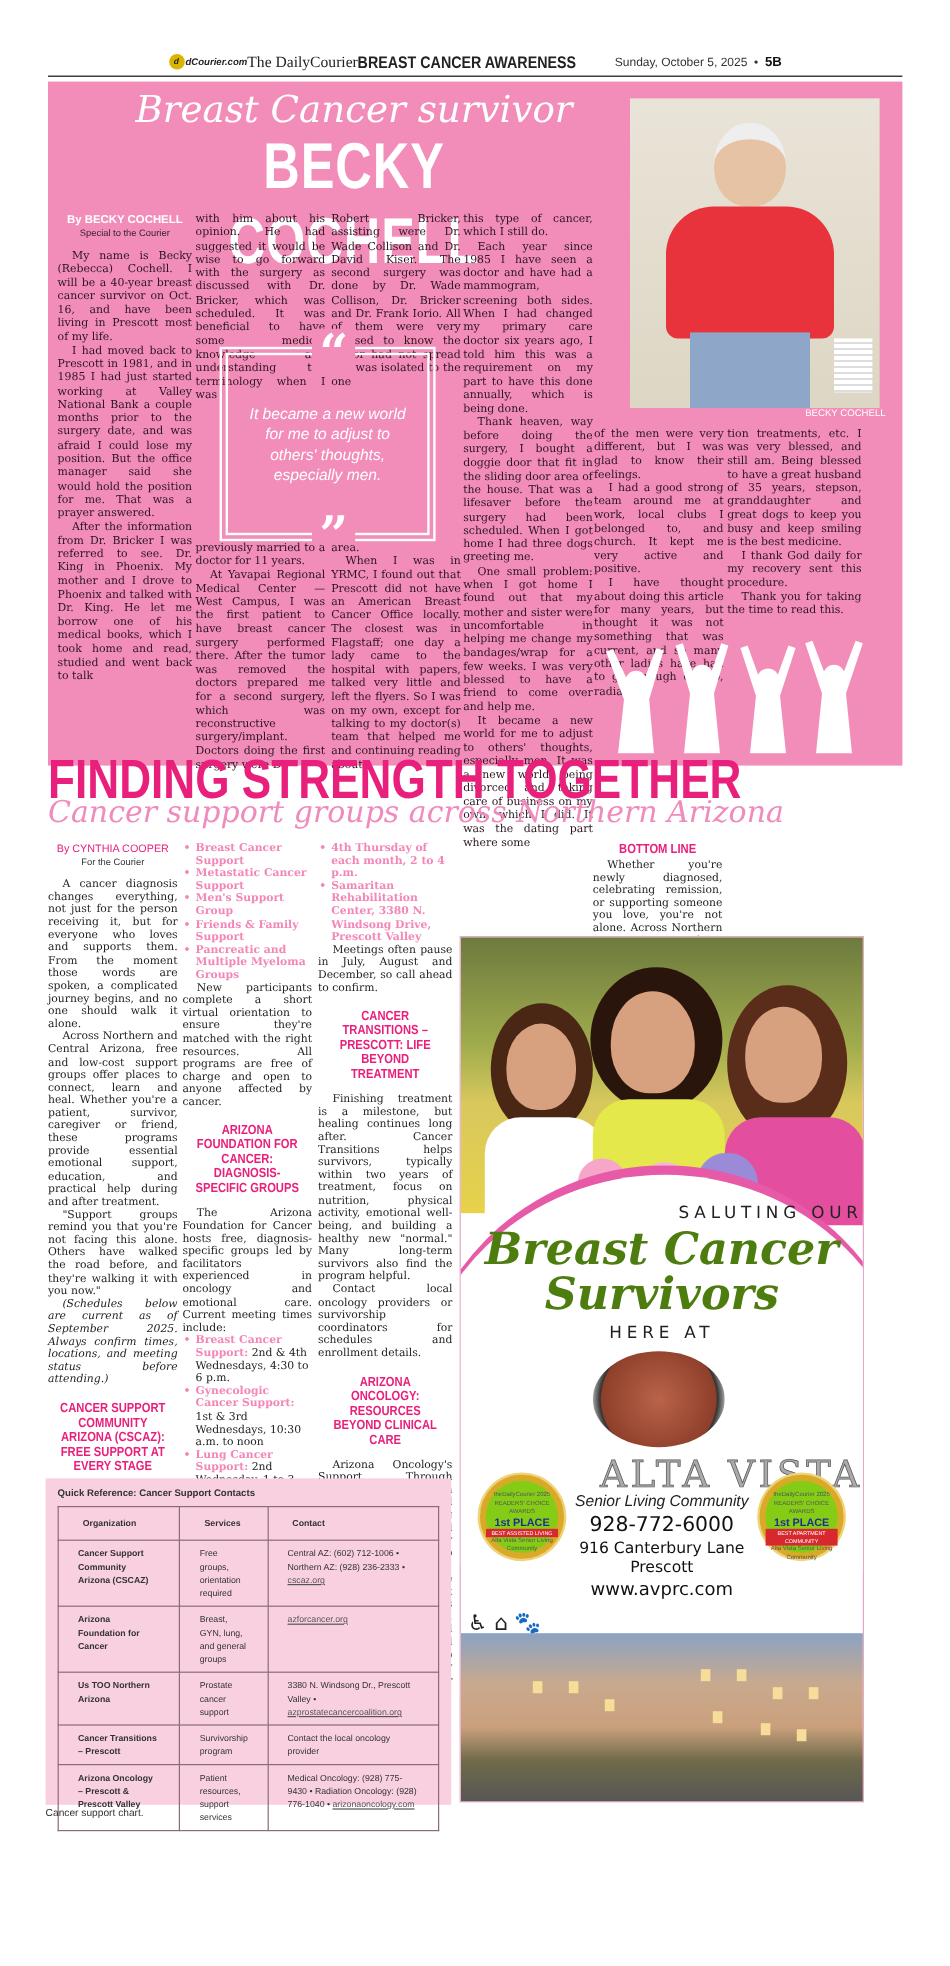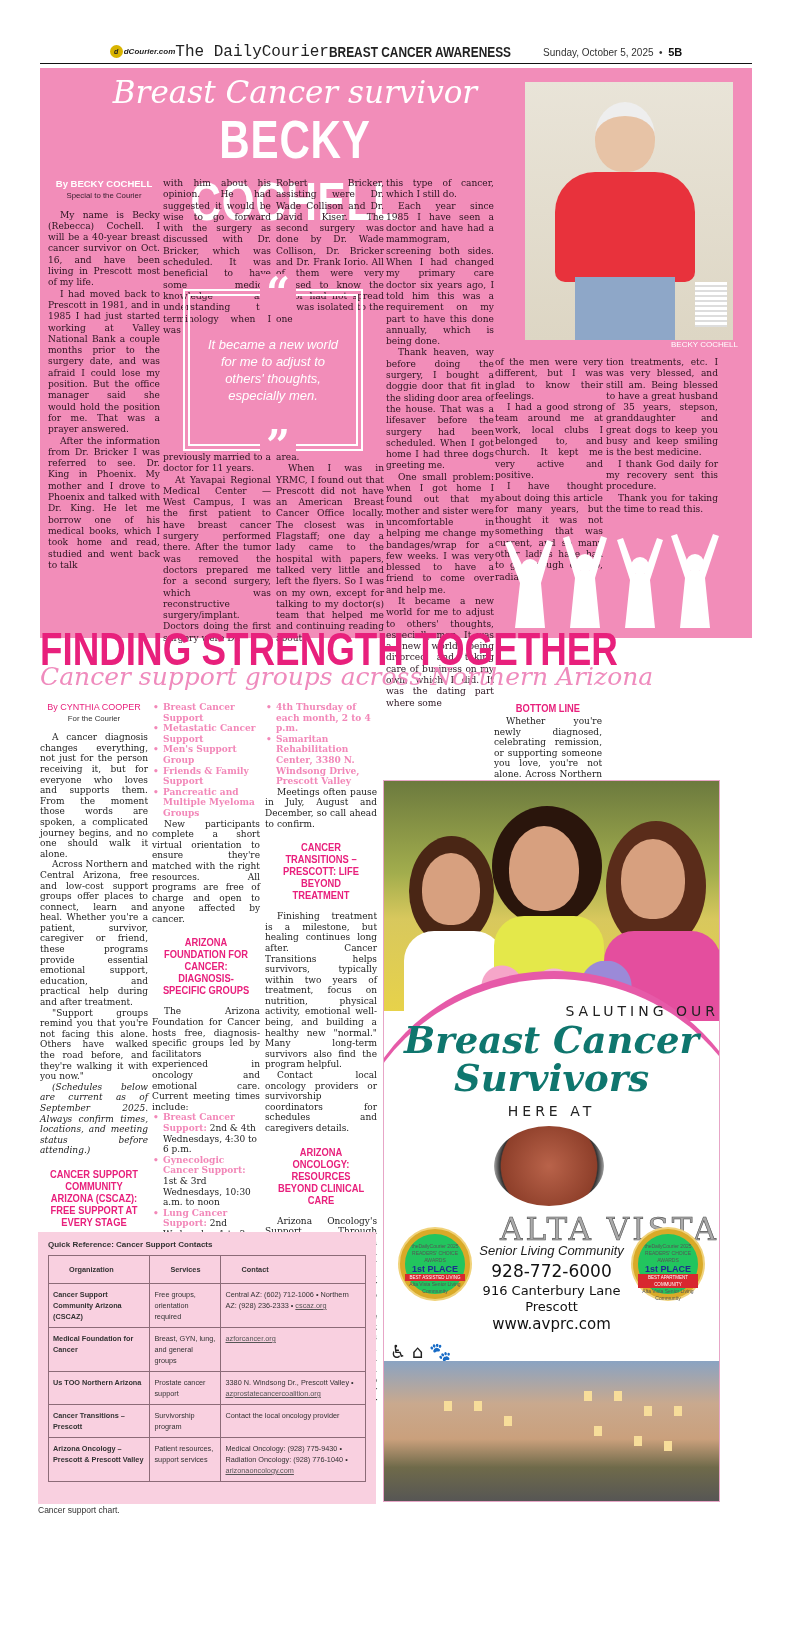--- a/index.html
+++ b/index.html
@@ -1,20 +1,20 @@
 <!DOCTYPE html>
 <html><head>
 <meta charset="utf-8">
 <style>
 *{box-sizing:border-box;margin:0;padding:0}
 body{width:792px;height:1638px;background:#fff;font-family:"DejaVu Serif",serif;color:#222;position:relative;overflow:hidden}
 .hdr{position:absolute;left:40px;top:40px;width:712px;height:24px;border-bottom:1.5px solid #111;display:flex;align-items:center;justify-content:center;font-family:"Liberation Sans",sans-serif}
 .hdr .logo{display:flex;align-items:center;font-size:8px;font-style:italic;font-weight:bold;color:#222}
 .hdr .logo .dot{width:13px;height:13px;border-radius:50%;background:#d9b400;margin-right:1px;font-size:7px;display:flex;align-items:center;justify-content:center;color:#222}
-.hdr .paper{font-family:Liberation Mono, monospace;font-size:16px}
+.hdr .paper{font-family:Liberation Serif, serif;font-size:13px}
 .hdr .sec{font-family:"Liberation Sans",sans-serif;font-weight:bold;font-size:14px;letter-spacing:0;transform:scaleX(.85);transform-origin:left}
 .hdr .date{font-size:10px;color:#333}
 .hdr .date b{font-size:11px;color:#111}
 .panel{position:absolute;left:40px;top:68px;width:712px;height:570px;background:#f28db9}
 .kicker{position:absolute;left:50px;top:6px;width:410px;text-align:center;color:#fff;font-family:"DejaVu Serif",serif;font-style:italic;font-size:31px}
 .bigname{position:absolute;left:60px;top:40px;width:390px;text-align:center;color:#fff;font-family:"Liberation Sans",sans-serif;font-weight:bold;font-size:54px;transform:scaleX(.78);transform-origin:center;letter-spacing:1px}
 .photo{position:absolute;left:485px;top:14px;width:208px;height:258px;background:linear-gradient(180deg,#e9e4d8 0%,#ddd6c4 100%);overflow:hidden}
 .photo .head{position:absolute;left:70px;top:20px;width:60px;height:70px;border-radius:50% 50% 45% 45%;background:#e7c3a6;border-top:14px solid #eee}
 .photo .shirt{position:absolute;left:30px;top:90px;width:140px;height:110px;background:#e8323c;border-radius:40px 40px 10px 10px}
 .photo .pants{position:absolute;left:50px;top:195px;width:100px;height:70px;background:#8ea7c8}
@@ -38,38 +38,38 @@
 ul.pk{list-style:none;margin:0}
 ul.pk li{position:relative;padding-left:11px;color:#f287b8;font-weight:bold;text-align:left}
 ul.pk li:before{content:"•";position:absolute;left:1px;color:#f287b8}
 ul.pk li span{color:#222;font-weight:normal}
 .ad{position:absolute;left:383px;top:780px;width:337px;height:722px;border:1px solid #e7a6c7;overflow:hidden;background:#fff}
 .ad .phot{position:absolute;left:0;top:0;width:337px;height:230px;background:linear-gradient(180deg,#6c7a3e 0%,#a2ad4d 40%,#d8c85d 60%,#e7d24a 100%)}
 .face{position:absolute;border-radius:50% 50% 45% 45%;background:#d7a07f}
 .hair{position:absolute;border-radius:50%;background:#4a2615}
 .ad .swoosh{position:absolute;left:-40px;top:190px;width:420px;height:420px;border-radius:50%;background:#fff;border-top:8px solid #e65aa8}
 .ad .t1{position:absolute;top:222px;width:100%;text-align:right;font-family:"DejaVu Sans",sans-serif;font-size:14px;letter-spacing:4px;color:#222}
-.ad .t2{position:absolute;top:240px;width:100%;text-align:center;font-family:"DejaVu Serif",serif;font-style:italic;font-weight:bold;font-size:37px;line-height:38px;color:#0f766e}
+.ad .t2{position:absolute;top:240px;width:100%;text-align:center;font-family:"DejaVu Serif",serif;font-style:italic;font-weight:bold;font-size:37px;line-height:38px;color:#4d7c0f}
 .ad .t3{position:absolute;top:322px;width:100%;text-align:center;font-family:"DejaVu Sans",sans-serif;font-size:14px;letter-spacing:4px;color:#222}
 .ad .emb{position:absolute;left:110px;top:345px;width:110px;height:80px;border-radius:50%;background:radial-gradient(circle,#b9634a 0%,#8e3f2a 70%,#333 72%,#999 80%,#fff 82%)}
 .ad .alta{position:absolute;top:430px;width:100%;text-align:right;font-family:"DejaVu Serif",serif;font-size:31px;letter-spacing:3px;color:#aaa;-webkit-text-stroke:0.6px #555}
 .ad .sl{position:absolute;top:462px;width:100%;text-align:center;font-family:"Liberation Sans",sans-serif;font-style:italic;font-size:13px;color:#222}
 .ad .ph{position:absolute;top:480px;width:100%;text-align:center;font-family:"DejaVu Sans",sans-serif;font-size:17px;color:#111}
 .ad .addr{position:absolute;top:502px;width:100%;text-align:center;font-family:"DejaVu Sans",sans-serif;font-size:13px;line-height:16px;color:#111}
 .ad .web{position:absolute;top:534px;width:100%;text-align:center;font-family:"DejaVu Sans",sans-serif;font-size:15px;color:#111}
-.badge{position:absolute;top:448px;width:70px;height:70px;border-radius:50%;background:#22c55e;border:5px solid #d9aa28;box-shadow:0 0 0 2px #f0d27a;text-align:center;font-family:"Liberation Sans",sans-serif;font-size:5px;color:#555;padding-top:9px;line-height:7px}
+.badge{position:absolute;top:448px;width:70px;height:70px;border-radius:50%;background:#84cc16;border:5px solid #d9aa28;box-shadow:0 0 0 2px #f0d27a;text-align:center;font-family:"Liberation Sans",sans-serif;font-size:5px;color:#555;padding-top:9px;line-height:7px}
 .badge b{display:block;color:#1c2e8f;font-size:9px;line-height:10px}
 .badge i{display:block;background:#d8282f;color:#fff;font-style:normal;font-size:4.5px}
 .ad .acc{position:absolute;top:560px;left:6px;font-size:18px;color:#222;font-family:"DejaVu Sans",sans-serif}
 .ad .bld{position:absolute;left:0;top:580px;width:337px;height:142px;background:linear-gradient(180deg,#8aa3c2 0%,#c9a98e 30%,#caa07c 55%,#6f6a4a 75%,#555 100%)}
 .ad .bld .win{position:absolute;background:#f7dd9a;width:8px;height:10px}
 .tbl{position:absolute;left:38px;top:1232px;width:338px;height:272px;background:#f9d0e0;padding:8px 10px;font-family:"Liberation Sans",sans-serif;color:#333}
 .tbl .tt{font-size:8px;font-weight:bold;margin-bottom:6px}
 .tbl table{border-collapse:collapse;width:100%;font-size:7.3px;line-height:11px}
-.tbl td,.tbl th{border:1px solid #8c6b78;padding:5px 4px;vertical-align:top;text-align:left}
+.tbl td,.tbl th{border:1px solid #8c6b78;padding:5px 16px;vertical-align:top;text-align:left}
 .tbl th{font-weight:bold;padding:8px 20px}
 .tbl td:first-child{font-weight:bold}
 .tbl u{color:#555}
 .cap{position:absolute;left:38px;top:1505px;font-family:"Liberation Sans",sans-serif;font-size:8.5px;color:#333}
 </style>
 </head>
 <body>
 
 <div class="hdr">
   <div class="logo">
@@ -187,21 +187,21 @@
 </div>
 
 <div class="a2" style="left:265px;top:702px;width:112px">
   <ul class="pk">
     <li>4th Thursday of each month, 2 to 4 p.m.</li>
     <li>Samaritan Rehabilitation Center, 3380 N. Windsong Drive, Prescott Valley</li>
   </ul>
   <p>Meetings often pause in July, August and December, so call ahead to confirm.</p>
   <div class="sub">CANCER TRANSITIONS – PRESCOTT: LIFE BEYOND TREATMENT</div>
   <p>Finishing treatment is a milestone, but healing continues long after. Cancer Transitions helps survivors, typically within two years of treatment, focus on nutrition, physical activity, emotional well-being, and building a healthy new "normal." Many long-term survivors also find the program helpful.</p>
-  <p>Contact local oncology providers or survivorship coordinators for schedules and caregivers details.</p>
+  <p>Contact local oncology providers or survivorship coordinators for schedules and enrollment details.</p>
   <div class="sub">ARIZONA ONCOLOGY: RESOURCES BEYOND CLINICAL CARE</div>
   <p>Arizona Oncology's Support Through Cancer program extends care beyond the clinic, offering patients educational programs, community events, and referrals to support networks.</p>
   <p>The Cancer Resource Center in Prescott Valley also provides wigs, comfort items, fuel cards, and connections to local resources. Group offerings may vary by location; call ahead for details.</p>
 </div>
 
 <div class="a2" style="left:494px;top:702px;width:108px">
   <div class="sub" style="margin:0 0 2px">BOTTOM LINE</div>
   <p>Whether you're newly diagnosed, celebrating remission, or supporting someone you love, you're not alone. Across Northern Arizona, these organizations are ready to walk beside you, one conversation, one connection, and one act of courage at a time.</p>
 </div>
 
@@ -253,21 +253,21 @@
       <th style="width:32%">Organization</th>
       <th style="width:22%">Services</th>
       <th>Contact</th>
     </tr>
     <tr>
       <td>Cancer Support Community Arizona (CSCAZ)</td>
       <td>Free groups, orientation required</td>
       <td><span>Central AZ: (602) 712-1006 • Northern AZ: (928) 236-2333 • </span><u>cscaz.org</u></td>
     </tr>
     <tr>
-      <td>Medical Foundation for Cancer</td>
+      <td>Arizona Foundation for Cancer</td>
       <td>Breast, GYN, lung, and general groups</td>
       <td><span></span><u>azforcancer.org</u></td>
     </tr>
     <tr>
       <td>Us TOO Northern Arizona</td>
       <td>Prostate cancer support</td>
       <td><span>3380 N. Windsong Dr., Prescott Valley • </span><u>azprostatecancercoalition.org</u></td>
     </tr>
     <tr>
       <td>Cancer Transitions – Prescott</td>

